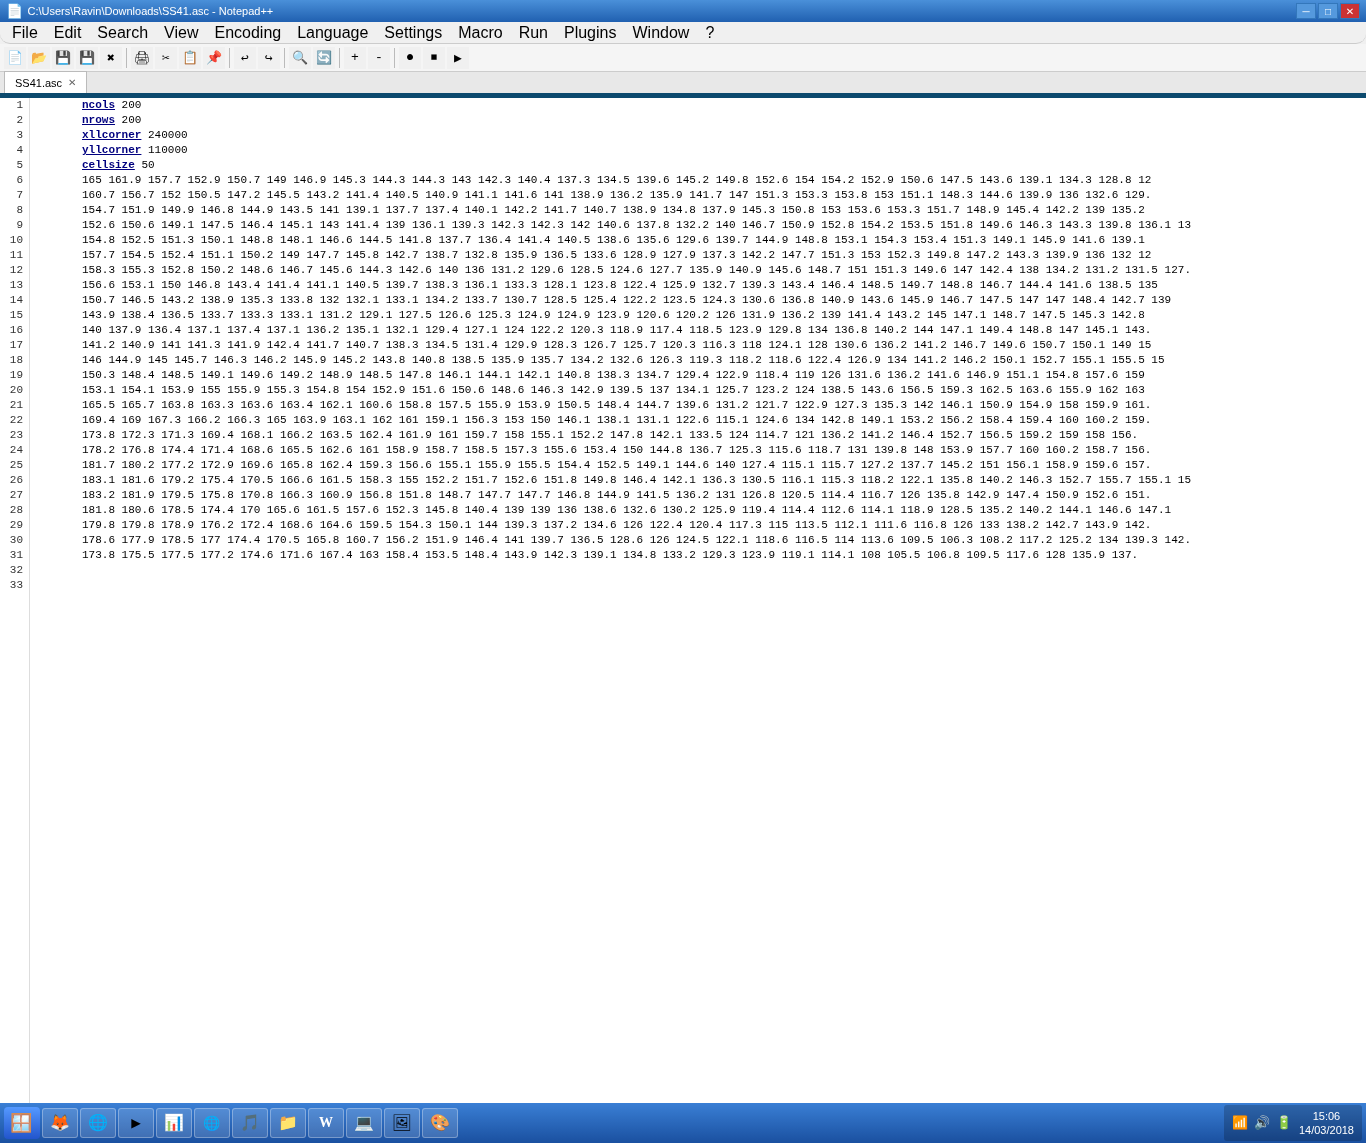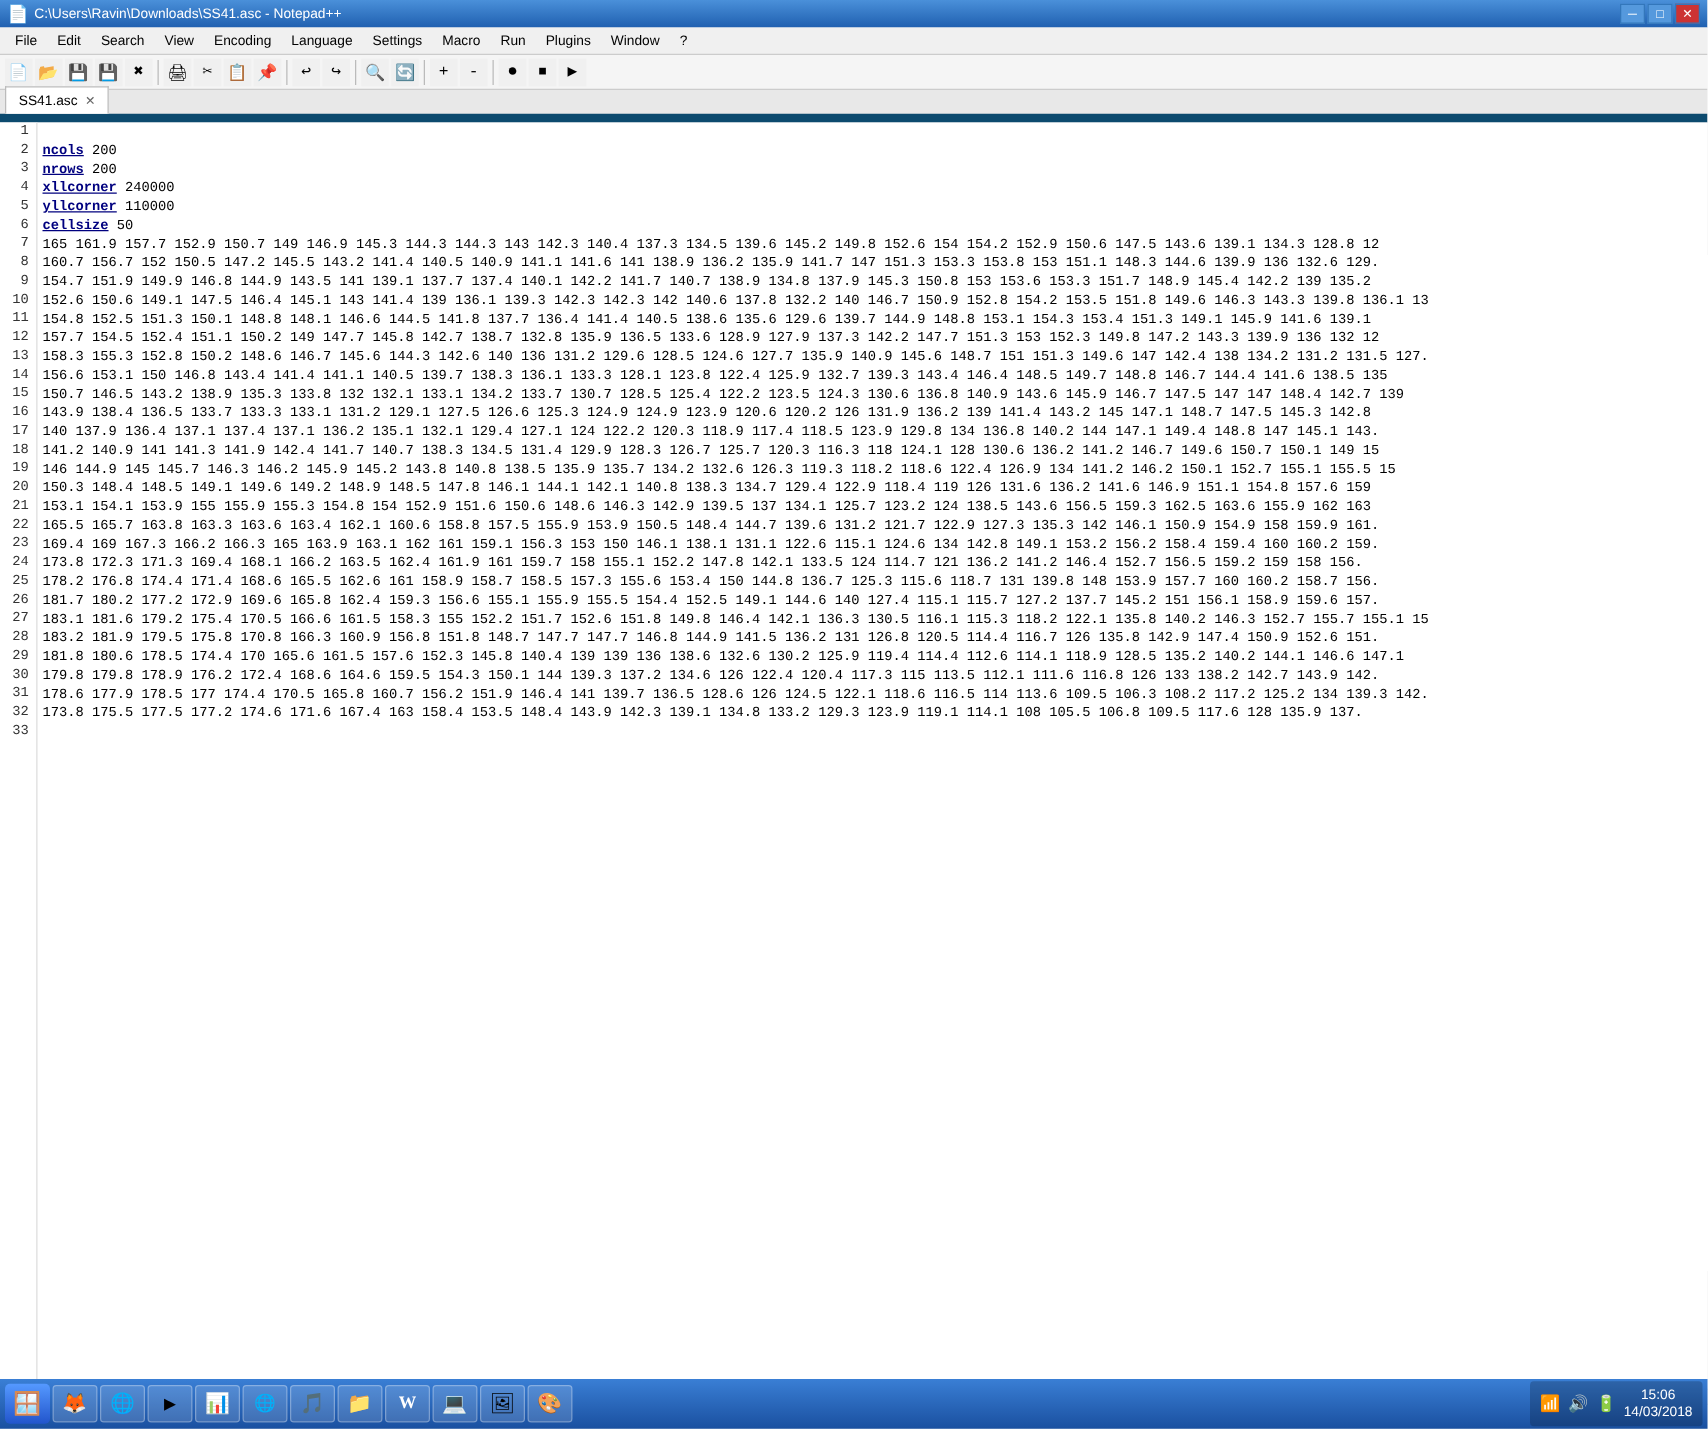--- a/index.html
+++ b/index.html
@@ -33,21 +33,22 @@
 
     
     #menu-bar {
       background: #f0f0f0;
       border-bottom: 1px solid #ccc;
       height: 22px;
       display: flex;
       align-items: center;
       padding: 0 4px;
       font-family: 'Segoe UI', Arial, sans-serif;
-      font-size: 11px;
+      font-size: 16px;
+      border-radius: 10px;
     }
     .menu-item {
       padding: 2px 8px;
       cursor: pointer;
     }
 
     
     #toolbar {
       background: #f5f5f5;
       border-bottom: 1px solid #ccc;
@@ -67,21 +68,21 @@
     }
     .tb-separator { width: 1px; height: 20px; background: #bbb; margin: 0 2px; }
 
     
     #tab-bar {
       background: #e8e8e8;
       height: 26px;
       display: flex;
       align-items: flex-end;
       padding-left: 4px;
-      border-bottom: 7px solid #0c4a6e;
+      border-bottom: 5px solid #0c4a6e;
     }
     .tab {
       height: 22px;
       background: #f5f5f5;
       border: 1px solid #bbb;
       border-bottom: none;
       padding: 0 10px;
       display: flex;
       align-items: center;
       font-family: 'Segoe UI', Arial, sans-serif;
@@ -112,22 +113,23 @@
       min-width: 30px;
       user-select: none;
       overflow: hidden;
     }
     #code-area {
       flex: 1;
       overflow: auto;
       font-size: 11px;
       font-family: 'Courier New', monospace;
       line-height: 15px;
-      padding: 16px 4px;
+      padding: 0 4px;
       white-space: nowrap;
+      margin-left: 48px;
     }
     .code-line { display: flex; min-height: 15px; }
     .code-line span { white-space: pre; }
     .keyword { color: #00007f; font-weight: bold; text-decoration: underline; }
 
     
     #status-bar {
       background: #f0f0f0;
       border-top: 1px solid #bbb;
       height: 22px;

